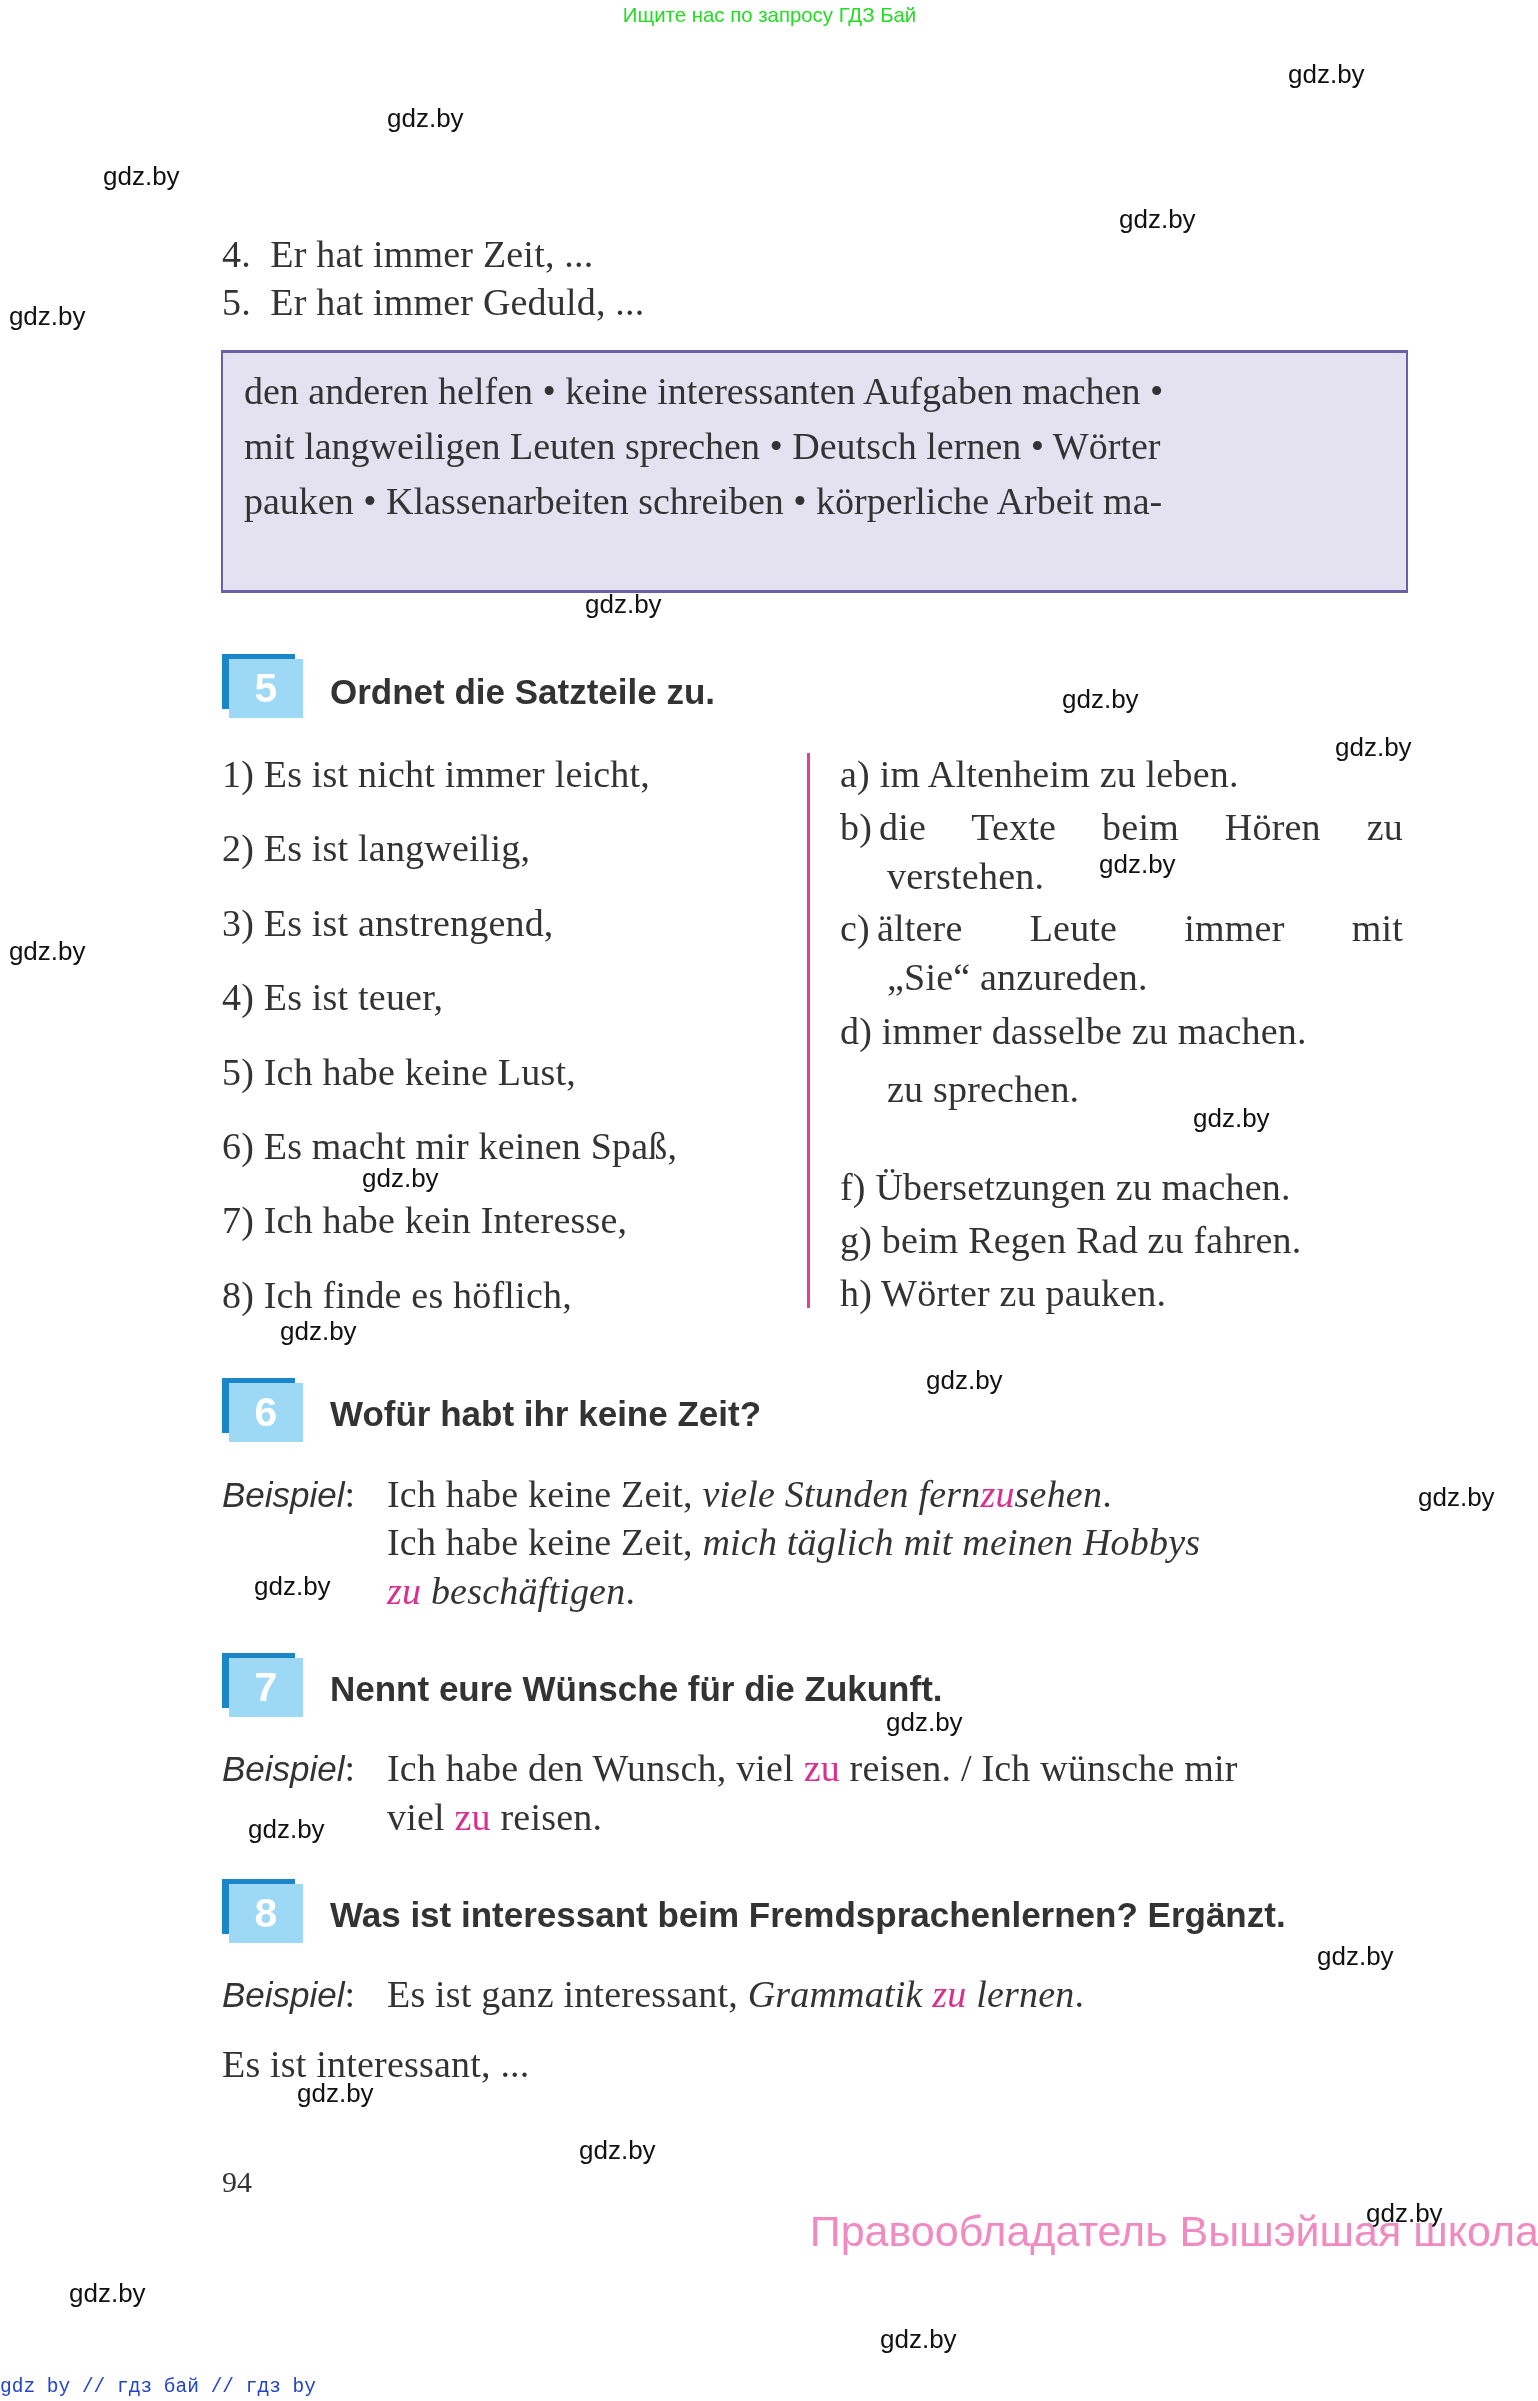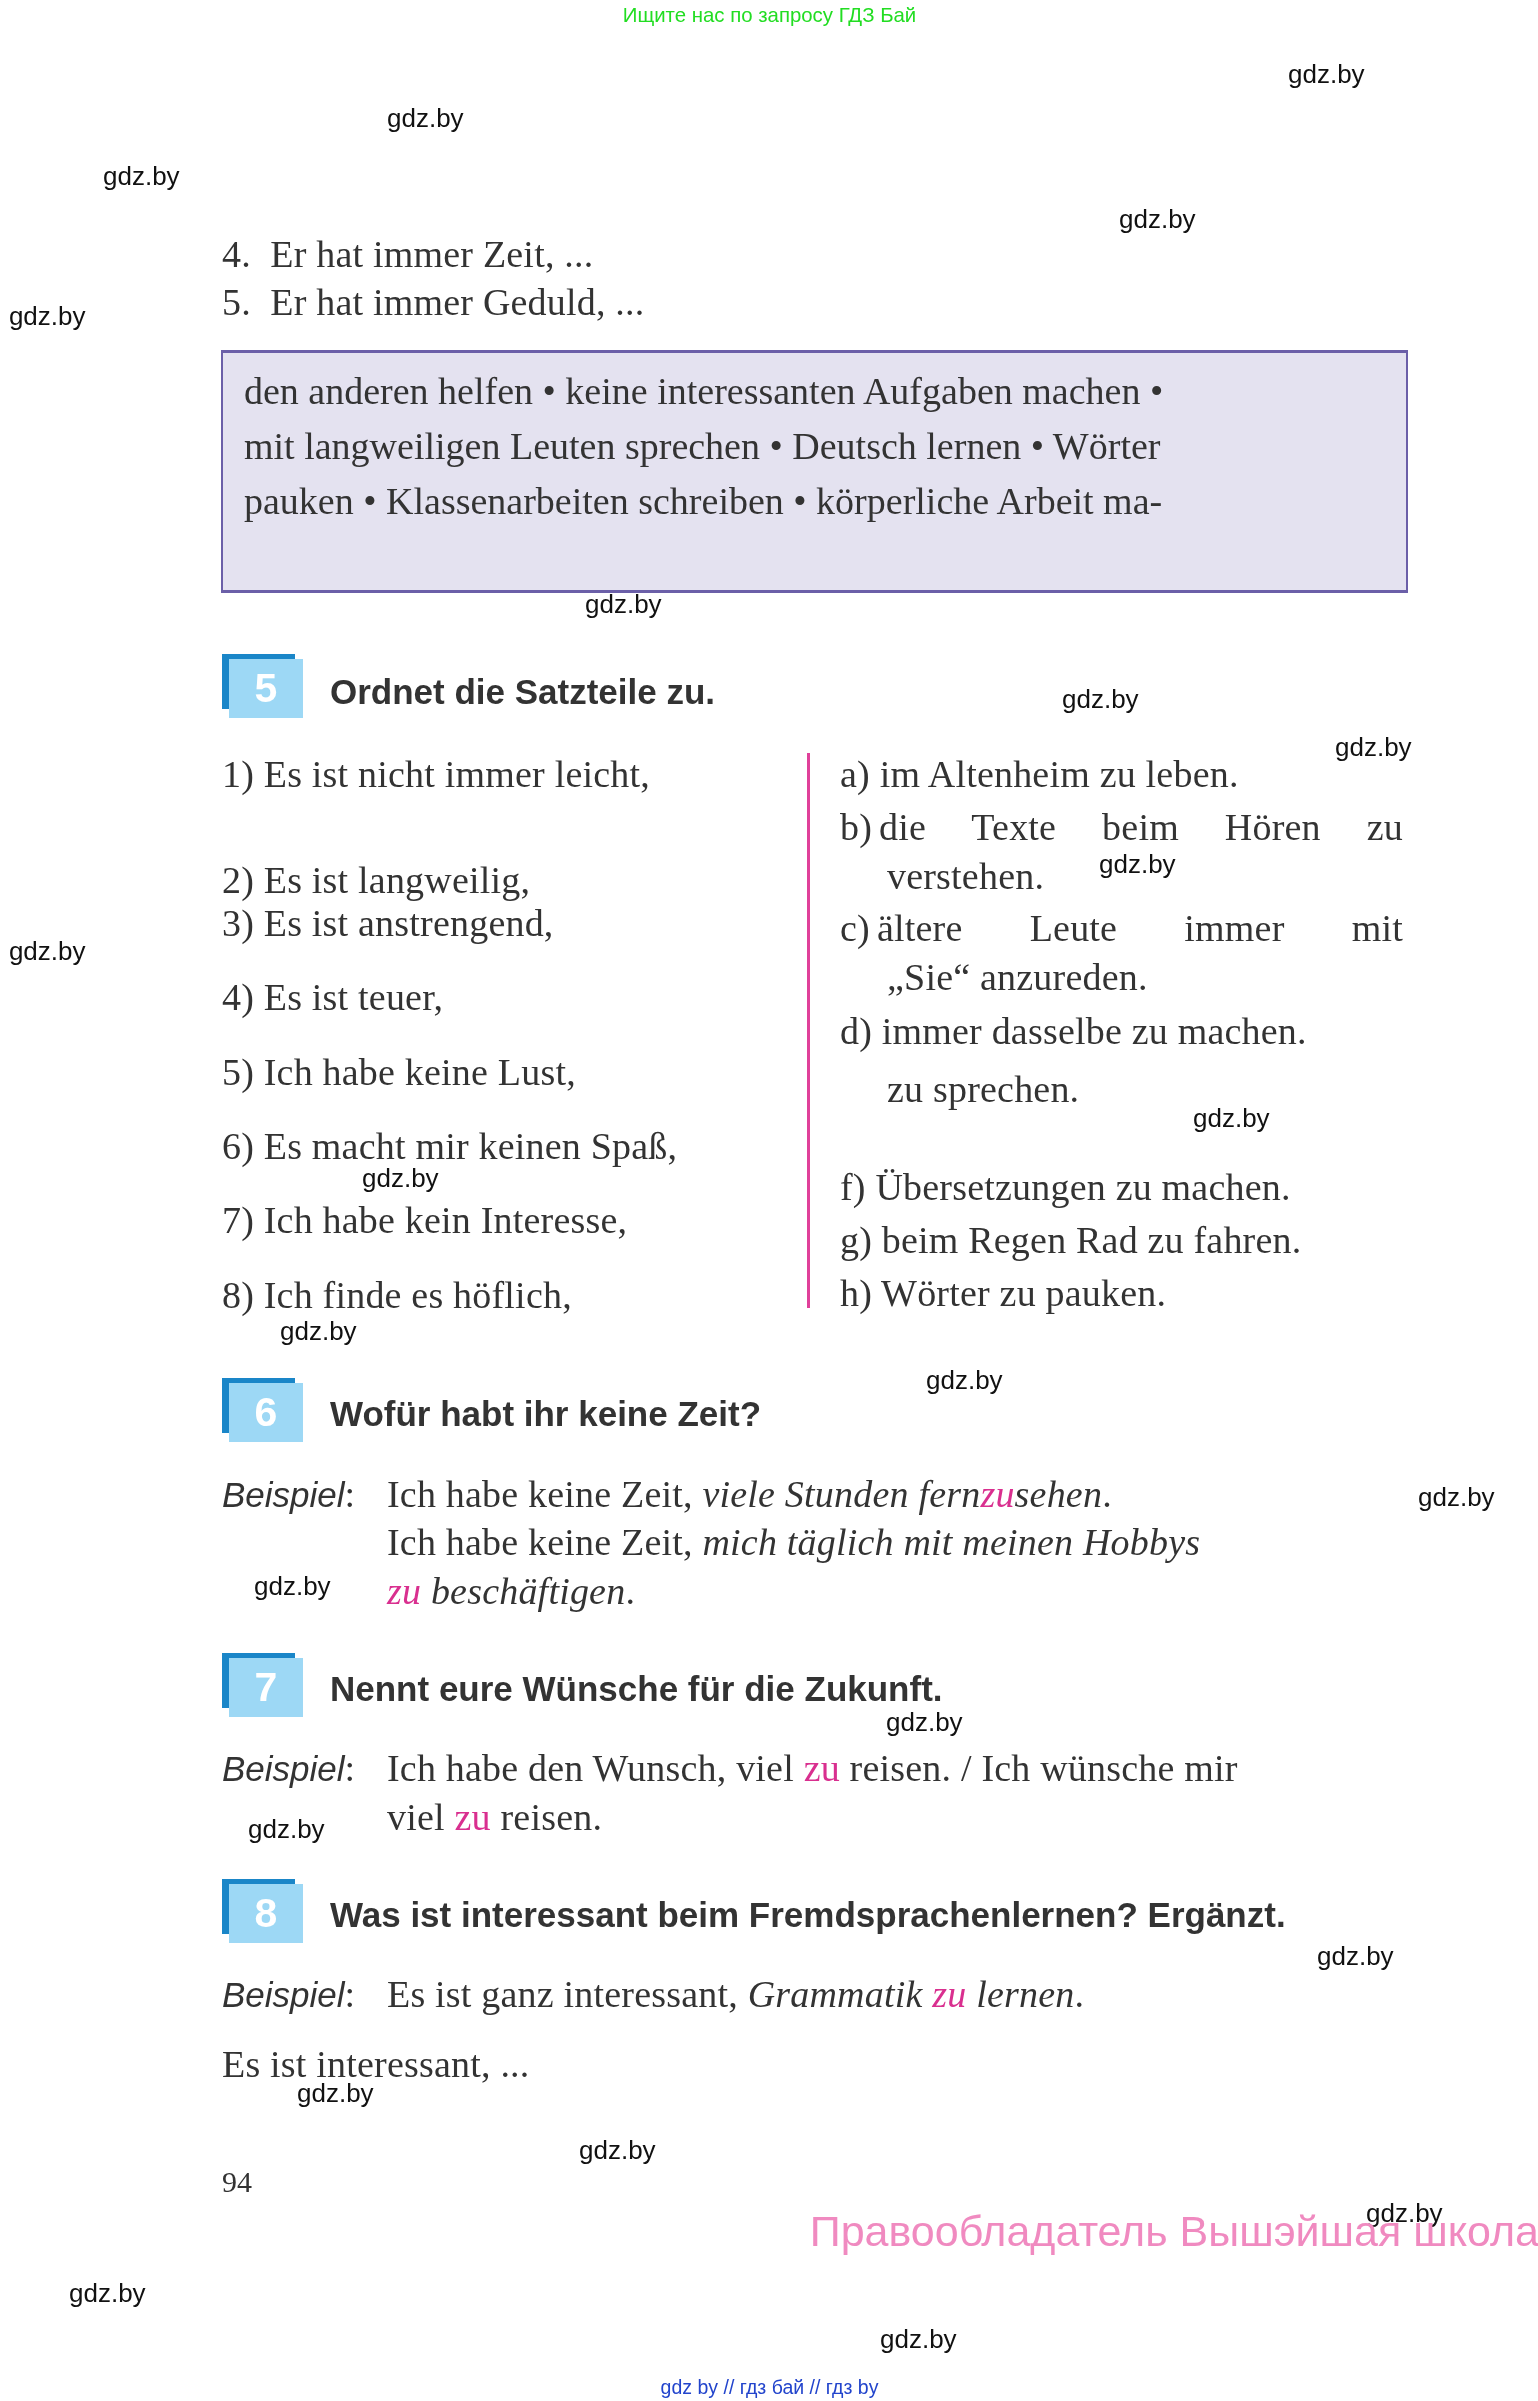--- a/index.html
+++ b/index.html
@@ -1,21 +1,21 @@
 <!DOCTYPE html>
 <html style="font-size:14px"><head>
 <meta charset="utf-8">
 <style>
   html, body { margin:0; padding:0; background:#ffffff; }
   body { width:1539px; height:2401px; position:relative; overflow:hidden; }
   .abs { position:absolute; white-space:nowrap; }
   .body-text { font-family:"Liberation Serif","DejaVu Serif",serif; font-size:38px; color:#333333; letter-spacing:0.2px; }
   .wm { font-family:"Liberation Sans","DejaVu Sans",sans-serif; font-size:26px; color:#111111; }
   .top-banner { font-family:"Liberation Sans","DejaVu Sans",sans-serif; font-size:20.4px; color:#22dd22; left:0; width:1539px; text-align:center; top:3.5px; }
-  .bottom-links { font-family:Liberation Sans, sans-serif; font-size:19.5px; color:#2244cc; left:0; width:1539px; text-align:center; top:2376px; }
+  .bottom-links { font-family:Liberation Mono, monospace; font-size:19.5px; color:#2244cc; left:0; width:1539px; top:2376px; }
   .rights { font-family:"Liberation Sans","DejaVu Sans",sans-serif; font-size:43px; color:#f08ac0; left:0; width:1539px; text-align:right; top:2207px; }
 
   .wordbox { position:absolute; left:221px; top:350px; width:1183px; height:237px;
              background:#e4e2f0; border:2.7px solid #6b5fa8; border-top-width:3.5px; border-bottom-width:3.5px; }
   .wordbox-line { position:absolute; left:21px; font-family:"Liberation Serif","DejaVu Serif",serif; font-size:38px; color:#333; white-space:nowrap; }
 
   .badge { position:absolute; width:82px; height:64px; }
   .badge .back { position:absolute; left:0; top:0; width:73px; height:55px; background:#1a86c8; }
   .badge .front { position:absolute; left:7px; top:5.3px; width:74px; height:59px; background:#9dd8f5;
                   color:#ffffff; font-family:"Liberation Sans","DejaVu Sans",sans-serif; font-weight:bold;
@@ -78,21 +78,21 @@
   <div class="wordbox-line" style="top:126px;">pauken • Klassenarbeiten schreiben • körperliche Arbeit ma-</div>
 </div>
 
 <div class="badge" style="left:222px; top:654px;">
   <div class="back"></div>
   <div class="front">5</div>
 </div>
 <div class="task-title" style="left:330px; top:672px;">Ordnet die Satzteile zu.</div>
 
 <div class="abs body-text" style="left:222px; top:752px;">1) Es ist nicht immer leicht,</div>
-<div class="abs body-text" style="left:222px; top:826px;margin-top:32px;">2) Es ist langweilig,</div>
+<div class="abs body-text" style="left:222px; top:826px;">2) Es ist langweilig,</div>
 <div class="abs body-text" style="left:222px; top:901px;">3) Es ist anstrengend,</div>
 <div class="abs body-text" style="left:222px; top:975px;">4) Es ist teuer,</div>
 <div class="abs body-text" style="left:222px; top:1050px;">5) Ich habe keine Lust,</div>
 <div class="abs body-text" style="left:222px; top:1124px;">6) Es macht mir keinen Spaß,</div>
 <div class="abs body-text" style="left:222px; top:1198px;">7) Ich habe kein Interesse,</div>
 <div class="abs body-text" style="left:222px; top:1273px;">8) Ich finde es höflich,</div>
 
 <div class="divider"></div>
 
 <div class="abs body-text" style="left:840px; top:752px;">

